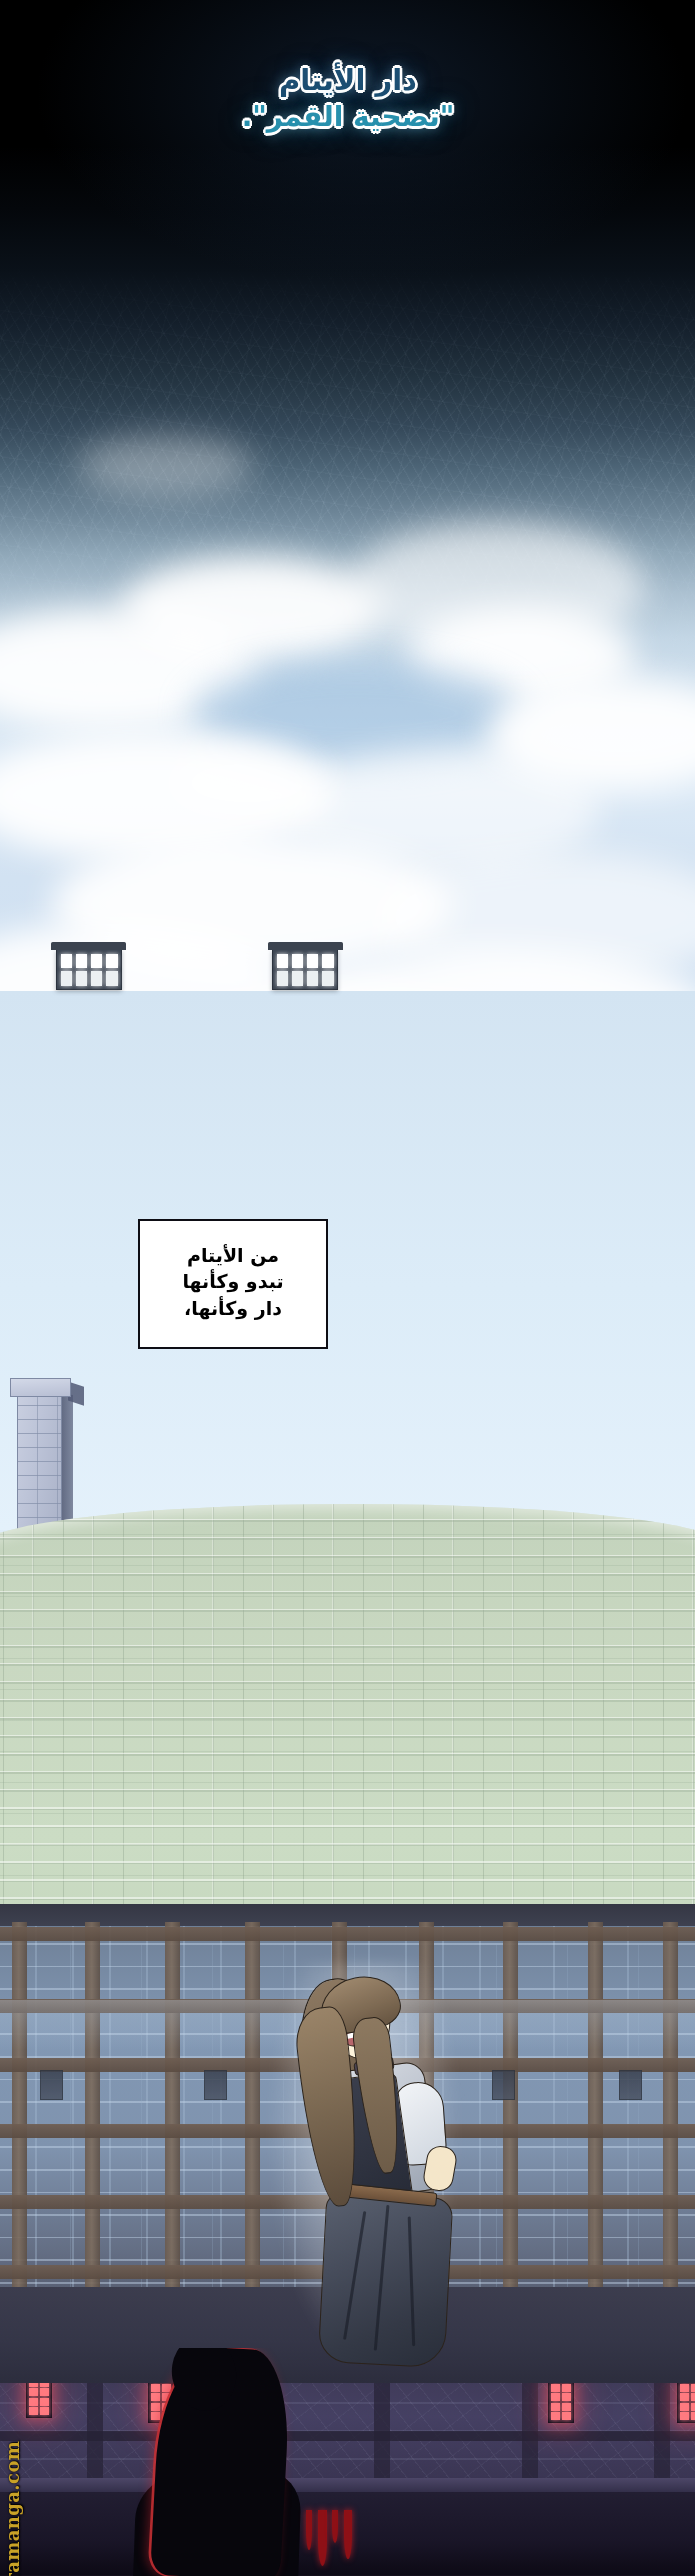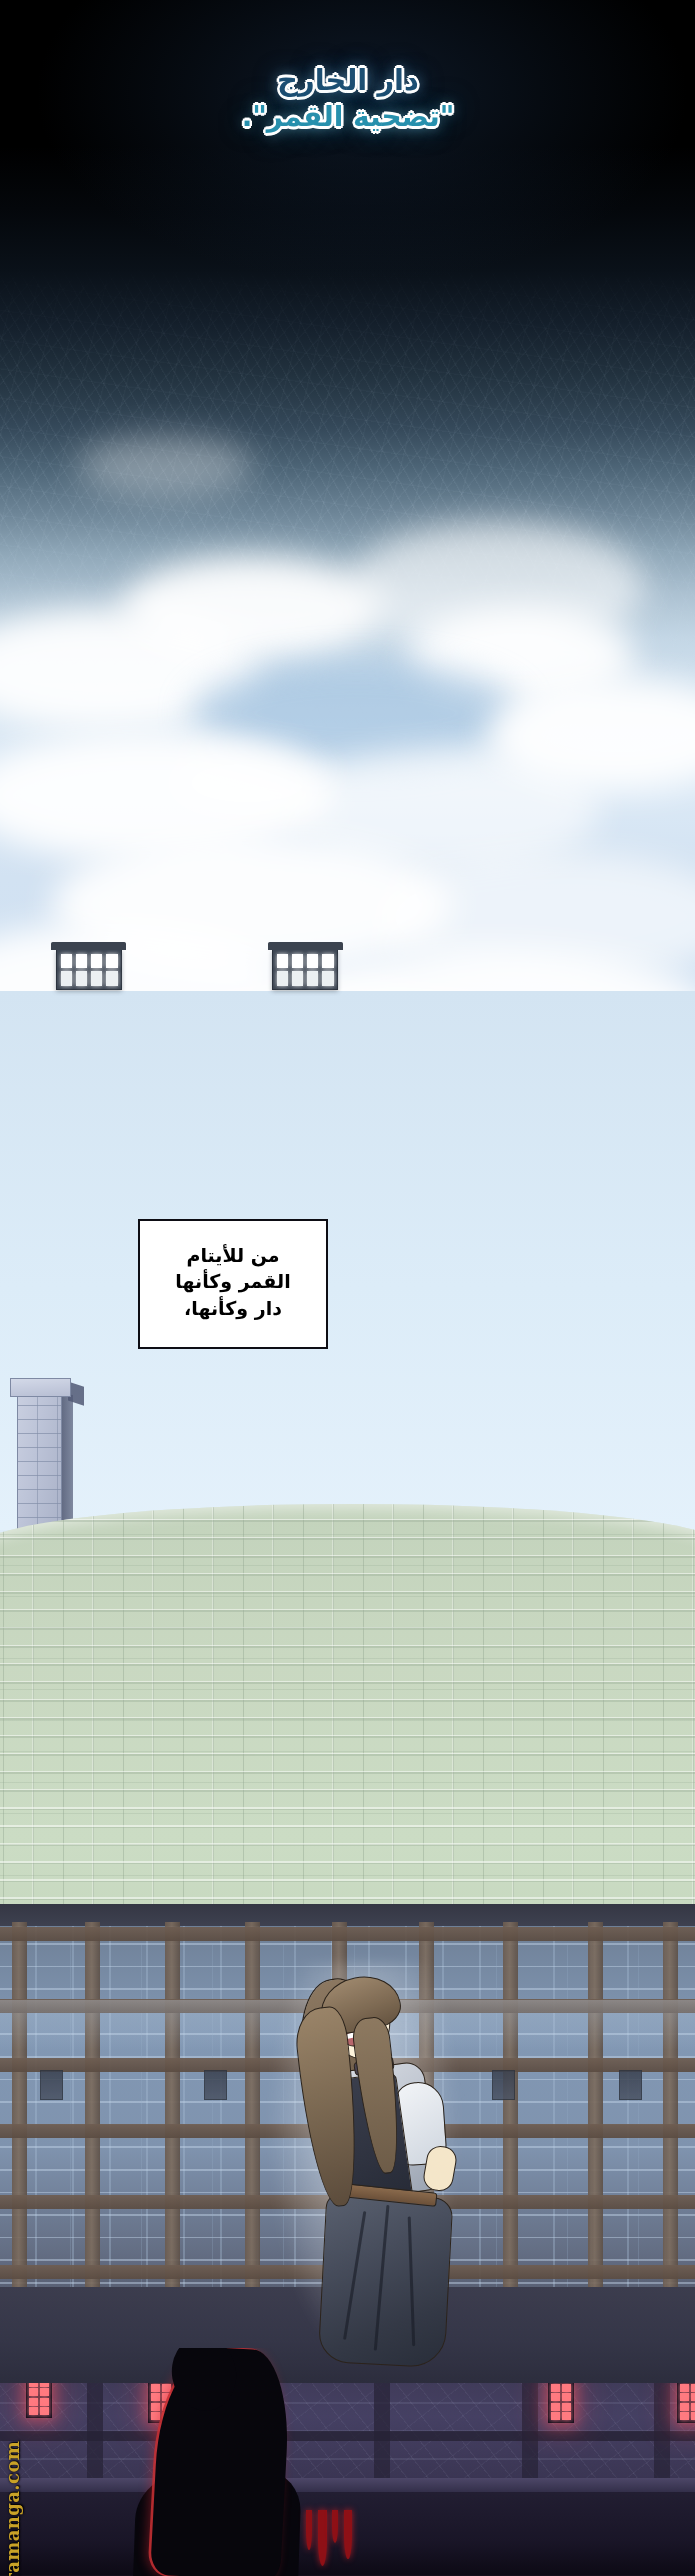--- a/index.html
+++ b/index.html
@@ -540,21 +540,21 @@
     <div class="cloud cl-w" style="left:52px;   top:835px;  width:400px; height:139px;"></div>
     <div class="cloud cl-wf" style="left:374px;  top:852px;  width:365px; height:130px;"></div>
     <div class="cloud cl-w" style="left:-70px;  top:922px; width:365px; height:130px;"></div>
     <div class="cloud cl-w" style="left:261px;  top:948px; width:452px; height:130px;"></div>
     <div class="cloud cl-w" style="left:104px;  top:991px; width:487px; height:122px;"></div>
     <div class="cloud cl-wf" style="left:165px;  top:748px;  width:165px; height:70px;"></div>
     <div class="cloud cl-w" style="left:78px;   top:435px;  width:174px; height:61px; opacity:.35;"></div>
   </div>
 
   <div id="title-block">
-    <div class="title-line" id="title-line-1">دار الخارج</div>
+    <div class="title-line" id="title-line-1">دار الأيتام</div>
     <div class="title-line" id="title-line-2">"تضحية القمر".</div>
   </div>
 
   <div class="panel" id="panel-roof">
     <div id="roof-sky-fill"></div>
 
     <div id="chimney-shadow"></div>
     <div id="chimney-cap-shadow"></div>
     <div id="chimney">
       <div id="chimney-bricks"></div>
@@ -709,22 +709,22 @@
       <div class="sil-part" id="sil-head"></div>
     </div>
 
     <div class="drip" style="left:306px; top:162px; width:6px;  height:40px;"></div>
     <div class="drip" style="left:318px; top:162px; width:8.7px; height:56px;"></div>
     <div class="drip" style="left:332px; top:162px; width:6px;  height:33px;"></div>
     <div class="drip" style="left:344px; top:162px; width:7.8px;  height:49px;"></div>
   </div>
 
   <div id="caption-box">
-    <div class="caption-line">من للأيتام</div>
-    <div class="caption-line">القمر وكأنها</div>
+    <div class="caption-line">من الأيتام</div>
+    <div class="caption-line">تبدو وكأنها</div>
     <div class="caption-line">دار وكأنها،</div>
   </div>
 
   <div id="watermark">
     <span id="watermark-text">www.azoramanga.com</span>
   </div>
 
 </div>
 
 

